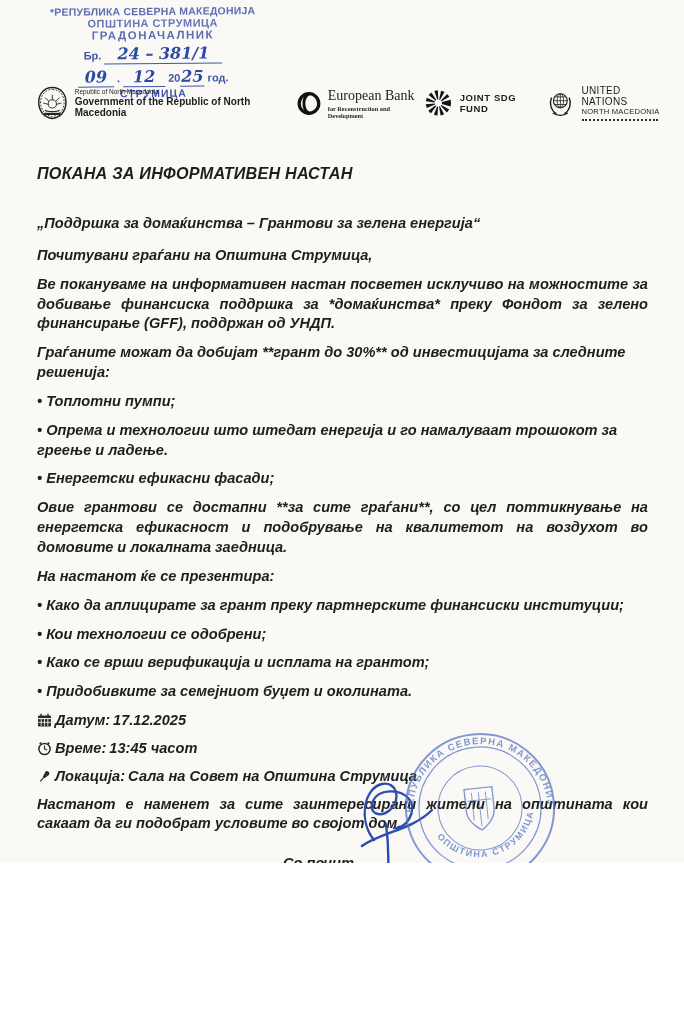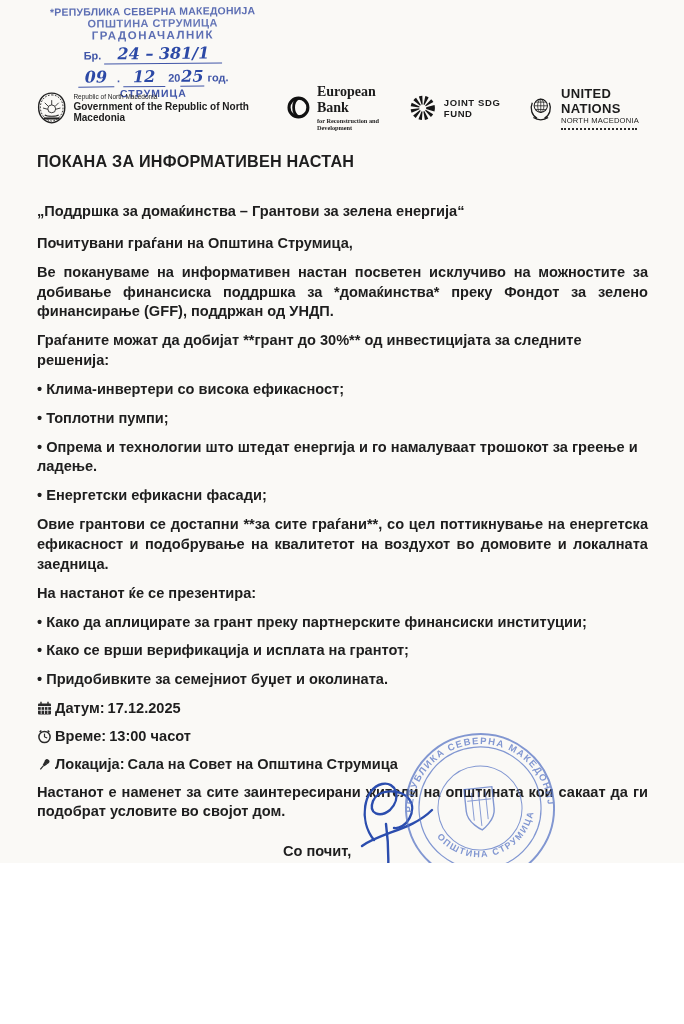--- a/index.html
+++ b/index.html
@@ -15,29 +15,29 @@
       color:#2c49a6;font-size:16px;}
   .u{display:inline-block;border-bottom:1.6px solid #4156a8;text-align:center;}
   .reg-row{margin-top:3px;font-size:11px;}
   .reg-place{font-size:10.5px;letter-spacing:1px;margin-top:0;}
   
   .logo-row{position:absolute;top:84px;left:36px;right:18px;display:flex;
             align-items:center;justify-content:space-between;}
   .logo{display:flex;align-items:center;gap:6px;color:#1c1c1c;}
   .gov-t1{font-size:6.5px;}
   .gov-t2{font-size:10px;font-weight:bold;margin-top:1px;}
-  .ebrd-t1{font-family:"Liberation Serif",serif;font-size:14px;font-weight:bold;}
+  .ebrd-t1{font-family:"Liberation Serif",serif;font-size:14px;font-weight:normal;}
   .ebrd-t2{font-family:"Liberation Serif",serif;font-size:6.3px;font-weight:bold;margin-top:1px;}
   .sdg-t{font-size:9.5px;font-weight:bold;letter-spacing:.6px;}
-  .unnm-t1{font-size:13px;font-weight:bold;letter-spacing:.3px;}
+  .unnm-t1{font-size:10px;font-weight:normal;letter-spacing:.3px;}
   .unnm-t2{font-size:7.6px;letter-spacing:.2px;}
   .unnm-dots{width:76px;border-bottom:2px dotted #2a2a2a;margin-top:3px;}
   
-  .content{position:absolute;top:150px;left:37px;width:611px;
-           font-weight:bold;font-size:14.6px;line-height:1.36;}
+  .content{position:absolute;top:162px;left:37px;width:611px;
+           font-weight:bold;font-style:italic;font-size:14.6px;line-height:1.36;}
   .title{font-size:16.2px;margin:0 0 30px 0;letter-spacing:.2px;}
   .subtitle{margin:0 0 12px 0;}
   .para{margin:0 0 9px 0;}
   .justify{text-align:justify;}
   .bullet{margin:0 0 9px 0;}
   .bullet::before{content:"• ";}
   .info-line{display:flex;align-items:center;gap:3px;margin:0 0 8px 0;}
   .info-line svg{flex:0 0 auto;}
   .closing{margin:16px 0 0 246px;line-height:1.8;}
   
@@ -150,29 +150,29 @@
   </div>
 
   <div class="content">
     <h1 class="title">ПОКАНА ЗА ИНФОРМАТИВЕН НАСТАН</h1>
     <p class="subtitle">„Поддршка за домаќинства – Грантови за зелена енергија“</p>
 
     <p class="para">Почитувани граѓани на Општина Струмица,</p>
     <p class="para justify">Ве покануваме на информативен настан посветен исклучиво на можностите за добивање финансиска поддршка за *домаќинства* преку Фондот за зелено финансирање (GFF), поддржан од УНДП.</p>
     <p class="para">Граѓаните можат да добијат **грант до 30%** од инвестицијата за следните решенија:</p>
 
-    <div class="bullet">Клима-инвертери со висока ефикасност;</div>
     <div class="bullet">Топлотни пумпи;</div>
     <div class="bullet">Опрема и технологии што штедат енергија и го намалуваат трошокот за греење и ладење.</div>
     <div class="bullet">Енергетски ефикасни фасади;</div>
 
     <p class="para justify">Овие грантови се достапни **за сите граѓани**, со цел поттикнување на енергетска ефикасност и подобрување на квалитетот на воздухот во домовите и локалната заедница.</p>
     <p class="para">На настанот ќе се презентира:</p>
 
     <div class="bullet">Како да аплицирате за грант преку партнерските финансиски институции;</div>
+    <div class="bullet">Кои технологии се одобрени;</div>
     <div class="bullet">Како се врши верификација и исплата на грантот;</div>
     <div class="bullet">Придобивките за семејниот буџет и околината.</div>
 
     <div class="info-line">
       <svg width="15" height="15" viewBox="0 0 15 15">
         <rect x="1" y="2.5" width="13" height="11" rx="1" fill="#2a2a2a"></rect>
         <line x1="1" y1="5.6" x2="14" y2="5.6" stroke="#fff" stroke-width="1"></line>
         <line x1="4.2" y1="5.6" x2="4.2" y2="13" stroke="#fff" stroke-width="0.8"></line>
         <line x1="7.5" y1="5.6" x2="7.5" y2="13" stroke="#fff" stroke-width="0.8"></line>
         <line x1="10.8" y1="5.6" x2="10.8" y2="13" stroke="#fff" stroke-width="0.8"></line>
@@ -186,21 +186,21 @@
 
     <div class="info-line">
       <svg width="15" height="15" viewBox="0 0 15 15">
         <circle cx="7.5" cy="8" r="5.6" fill="none" stroke="#2a2a2a" stroke-width="1.5"></circle>
         <line x1="7.5" y1="8" x2="7.5" y2="4.6" stroke="#2a2a2a" stroke-width="1.2"></line>
         <line x1="7.5" y1="8" x2="10.2" y2="9" stroke="#2a2a2a" stroke-width="1.2"></line>
         <line x1="2.6" y1="2.8" x2="4.4" y2="1.6" stroke="#2a2a2a" stroke-width="1.4"></line>
         <line x1="12.4" y1="2.8" x2="10.6" y2="1.6" stroke="#2a2a2a" stroke-width="1.4"></line>
       </svg>
       <span>Време:</span>
-      <span>13:00 часот</span>
+      <span>13:45 часот</span>
     </div>
 
     <div class="info-line">
       <svg width="15" height="15" viewBox="0 0 15 15">
         <g transform="rotate(40 7.5 7.5)">
           <circle cx="7.5" cy="3.6" r="2.4" fill="#2a2a2a"></circle>
           <path d="M5.6,5.5 L9.4,5.5 L8.6,9 L6.4,9 Z" fill="#2a2a2a"></path>
           <line x1="7.5" y1="9" x2="7.5" y2="14" stroke="#2a2a2a" stroke-width="1.2"></line>
         </g>
       </svg>

